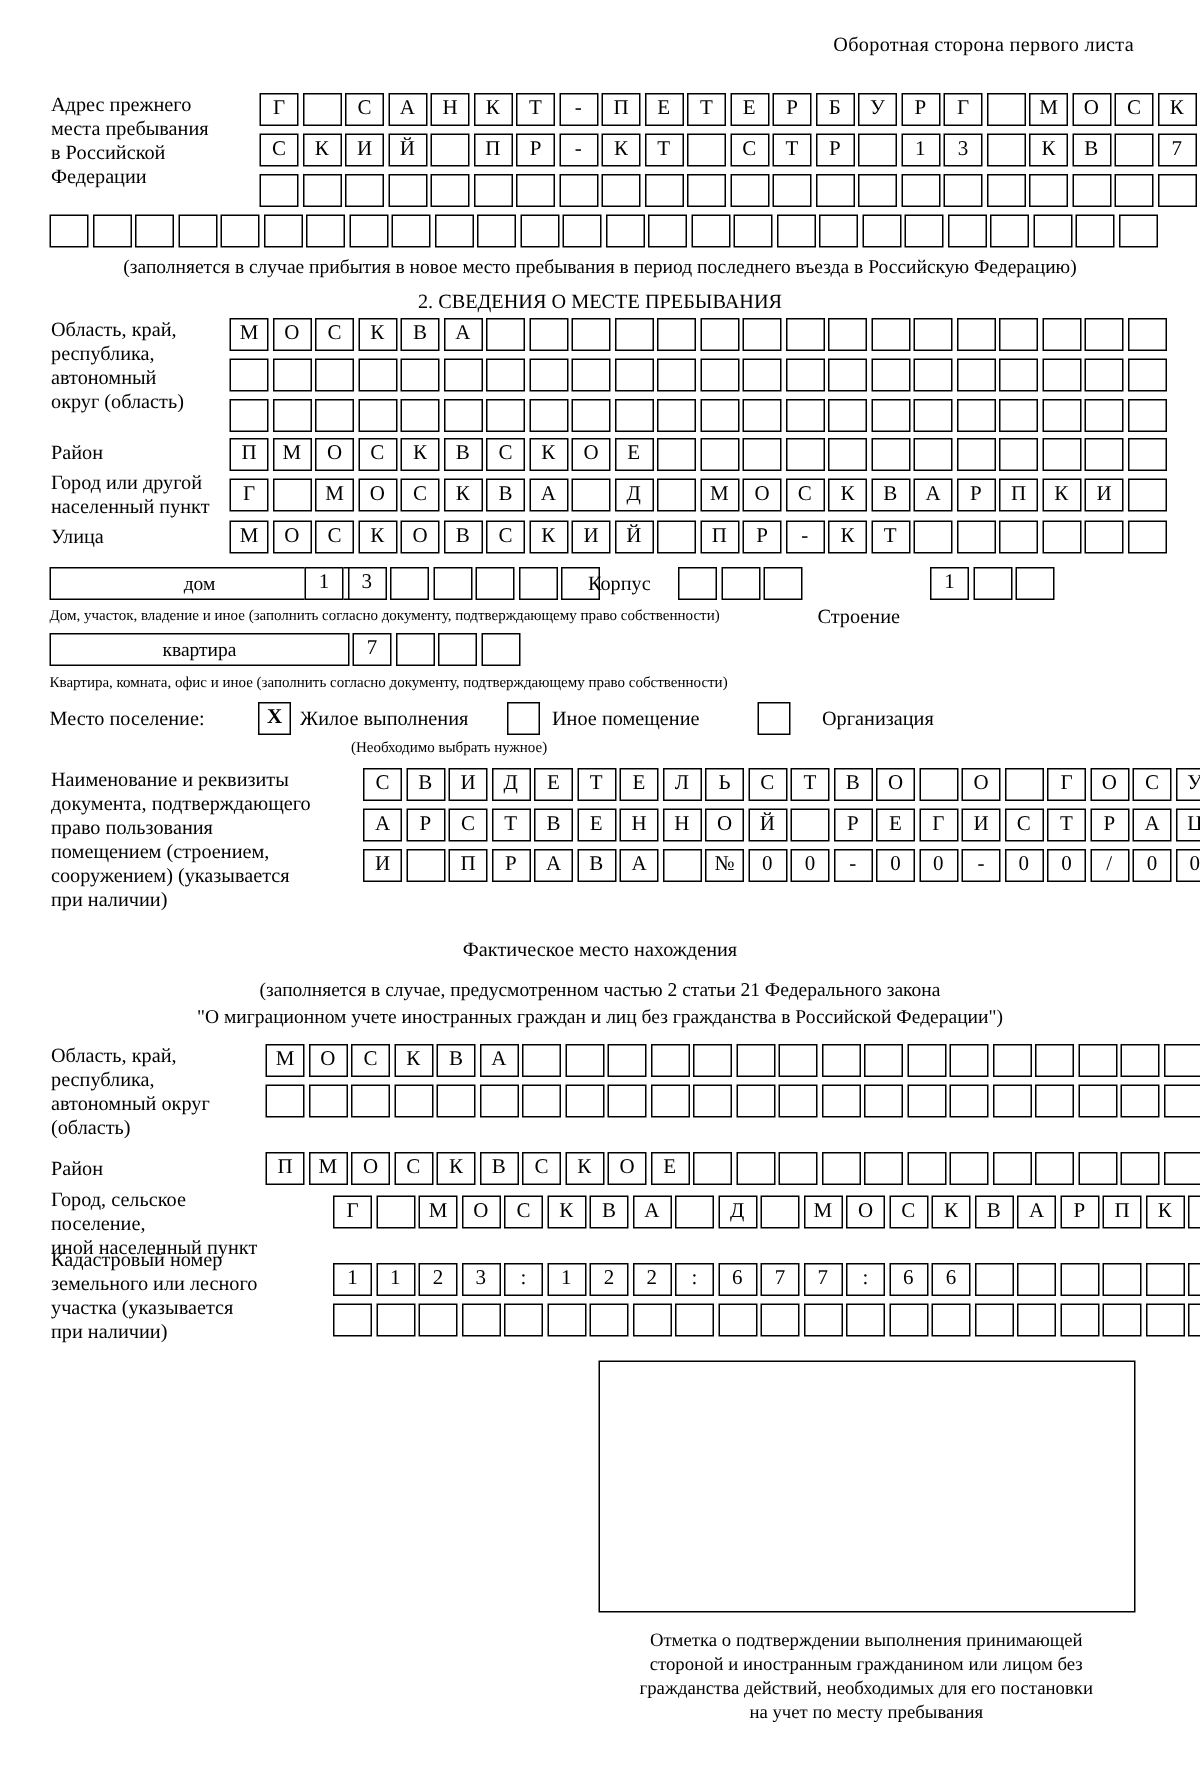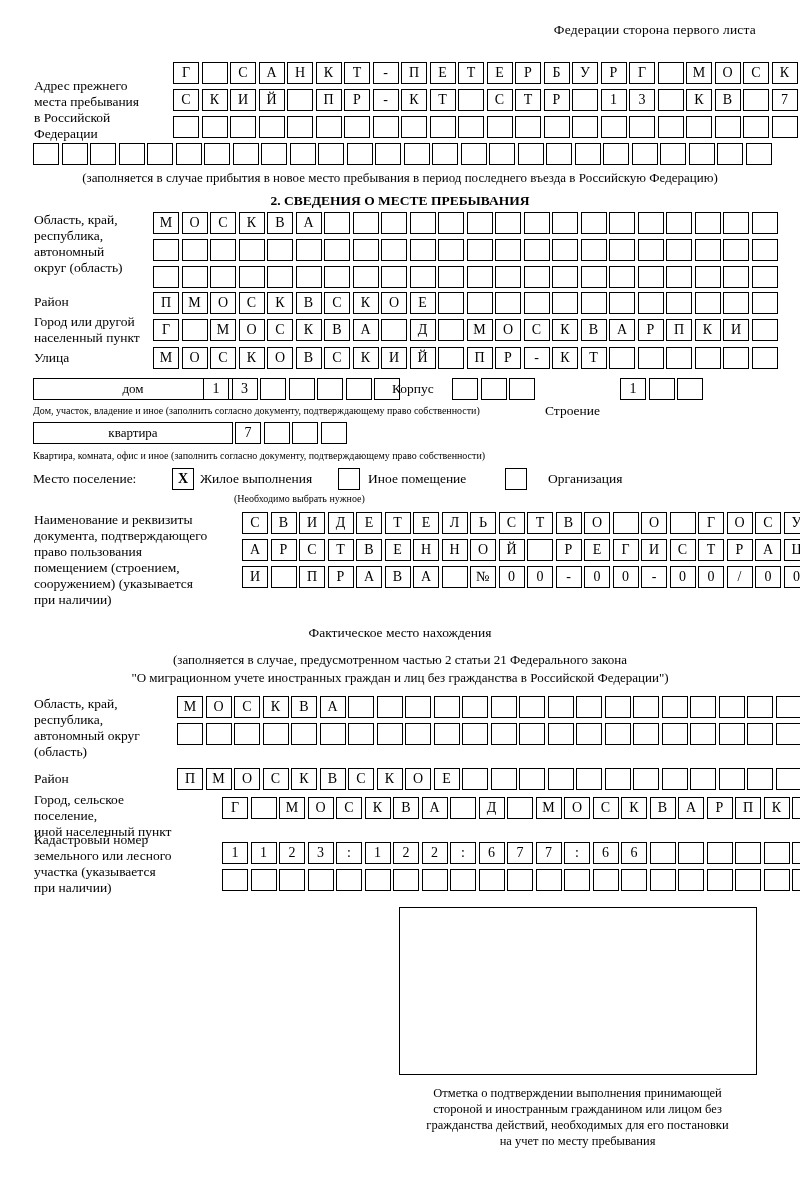--- a/index.html
+++ b/index.html
@@ -38,21 +38,21 @@
 
   .center-note {
     text-align: center;
     font-size: 13px;
     line-height: 15px;
     width: 100%;
   }
 
   .section-title {
     text-align: center;
-    font-weight: bold;
+    font-weight: normal;
     font-size: 13.5px;
     width: 100%;
   }
 
   
   .comb {
     display: flex;
     flex-direction: row;
   }
   .cell {
@@ -111,23 +111,23 @@
     text-align:center;
     font-weight:normal;
     font-size:13.5px;
   }
 </style>
 </head>
 <body>
 
 <div class="page">
 
-  <div class="abs hdr-right">Федерации сторона первого листа</div>
-
-  <div class="abs lbl" style="left:34px; top:62px; width:140px;margin-top:16px;">Адрес прежнего
+  <div class="abs hdr-right">Оборотная сторона первого листа</div>
+
+  <div class="abs lbl" style="left:34px; top:62px; width:140px;">Адрес прежнего
 места пребывания
 в Российской
 Федерации</div>
 
   <div class="abs comb" id="prev-row-0" style="left:173px; top:62px;">
       <div class="cell">Г</div>
       <div class="cell"></div>
       <div class="cell">С</div>
       <div class="cell">А</div>
       <div class="cell">Н</div>

